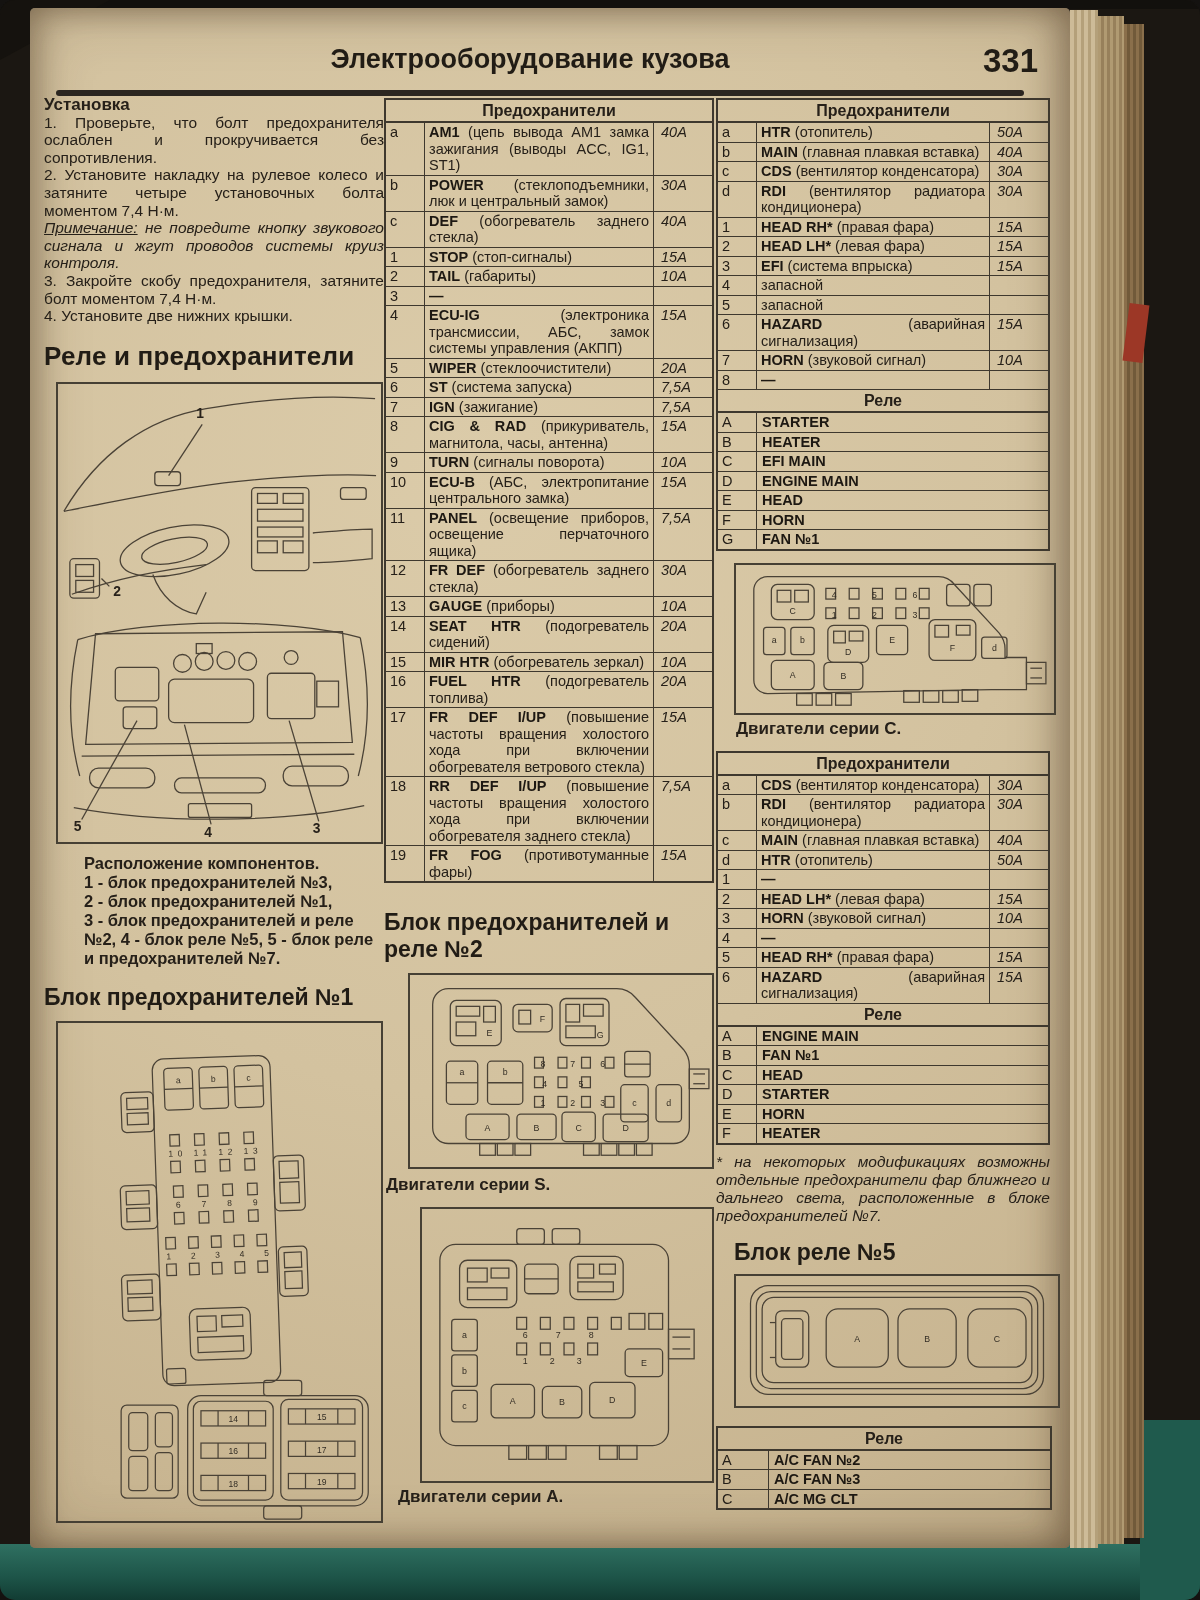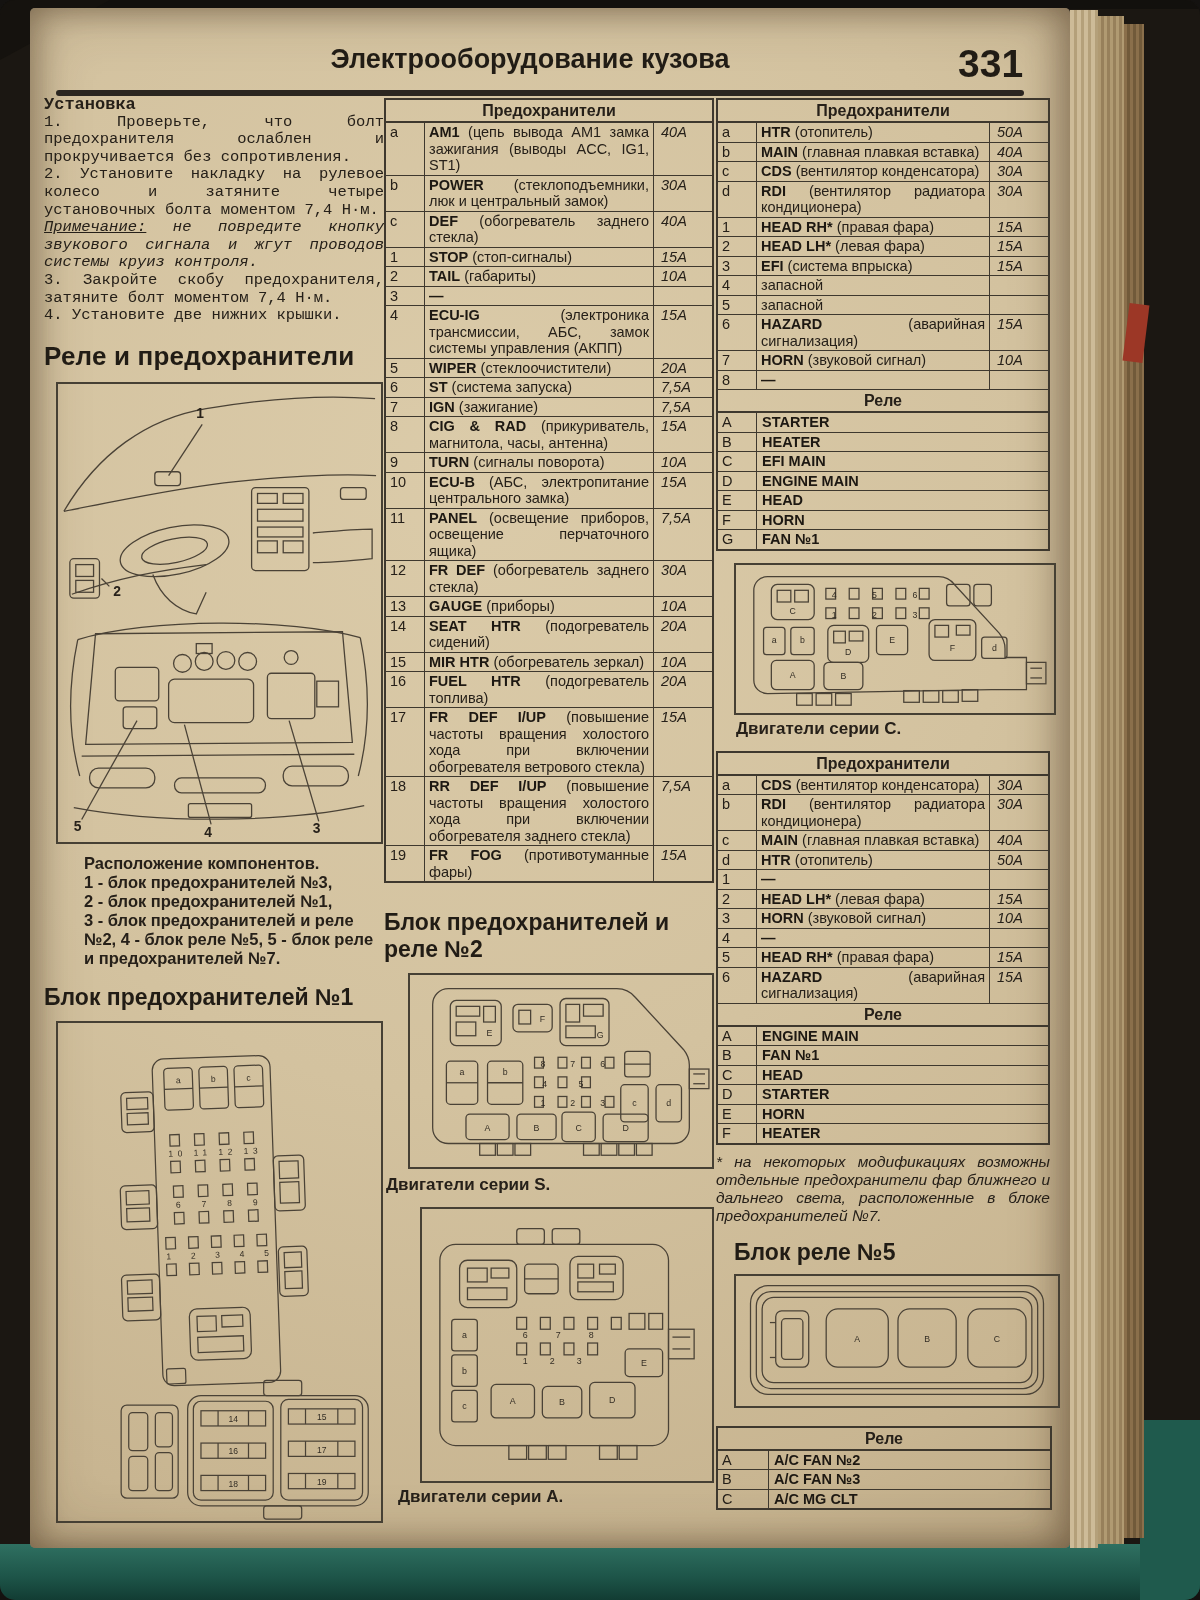--- a/index.html
+++ b/index.html
@@ -19,28 +19,28 @@
   .bookmark{left:1126px;top:304px;width:20px;height:58px;background:#9c3726;transform:rotate(7deg);}
   .teal{left:0;top:1544px;width:1200px;height:56px;
         background:linear-gradient(180deg,#2f7061 0%,#1d5448 60%,#123c33 100%);}
   .teal-side{left:1140px;top:1420px;width:60px;height:180px;background:#1f5a4d;}
   
   .paper{left:30px;top:8px;width:1040px;height:1540px;border-radius:5px;
          background:radial-gradient(120% 90% at 42% 30%,#dbcba9 0%,#d3c29f 45%,#c8b591 78%,#b5a17c 100%);
          box-shadow:inset 0 0 60px rgba(60,40,20,.28),inset -14px 0 30px rgba(60,40,20,.28),
                     inset 12px 0 26px rgba(60,40,20,.22);}
   .hdr-title{left:60px;top:36px;width:880px;text-align:center;font-size:27px;font-weight:bold;color:#211c15;}
-  .hdr-num{left:928px;top:34px;width:90px;font-size:39px;font-weight:bold;color:#211c15;}
+  .hdr-num{left:953px;top:34px;width:90px;font-size:33px;font-weight:bold;color:#211c15;}
   .hdr-rule{left:26px;top:82px;width:968px;height:6px;background:#2b2620;border-radius:3px;}
   
   .col{position:absolute;}
   .col-left{left:14px;top:88px;width:340px;}
   .col-mid{left:354px;top:90px;width:330px;}
   .col-right{left:686px;top:90px;width:334px;}
-  .body-txt{font-size:15.5px;line-height:17.6px;text-align:justify;font-family:Liberation Mono, monospace;}
+  .body-txt{font-size:15.5px;line-height:17.6px;text-align:justify;}
   .body-txt p{margin:0;}
   .h-small{font-size:17px;font-weight:bold;margin:0 0 2px 0;}
   .h-big{font-size:26px;font-weight:bold;color:#211c15;margin:0;letter-spacing:.2px;}
   .h-med{font-size:23px;font-weight:bold;color:#211c15;margin:0;line-height:27px;}
   .note{font-style:italic;}
   .note .nlbl{text-decoration:underline;}
   .bold-lines{font-size:16.5px;font-weight:bold;line-height:19px;text-align:left;}
   .bold-lines p{margin:0;}
   .caption{font-size:17px;font-weight:bold;}
   .footnote{font-size:15.5px;line-height:18px;font-style:italic;text-align:justify;}

